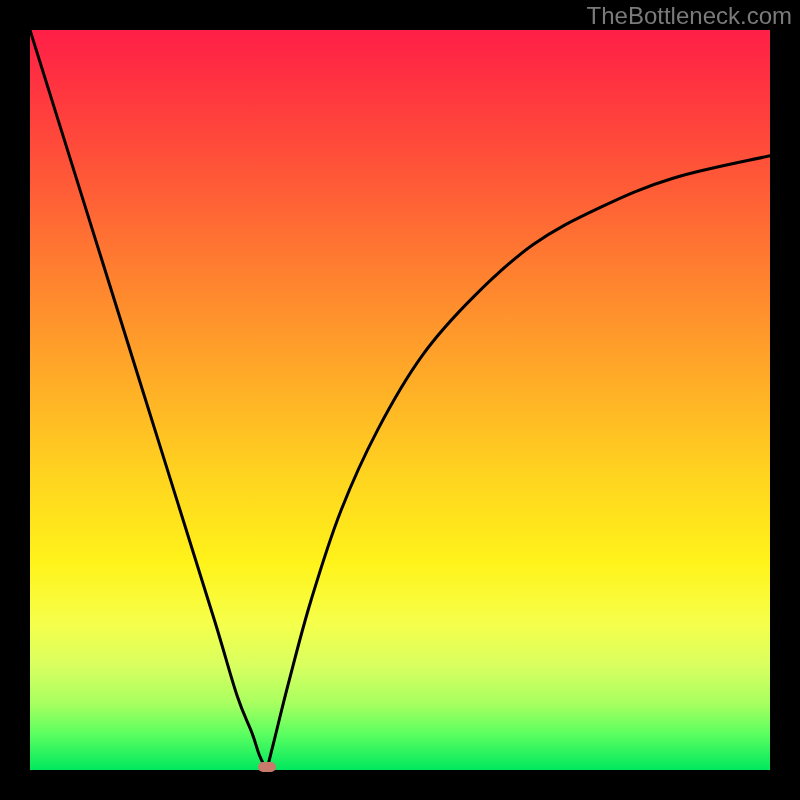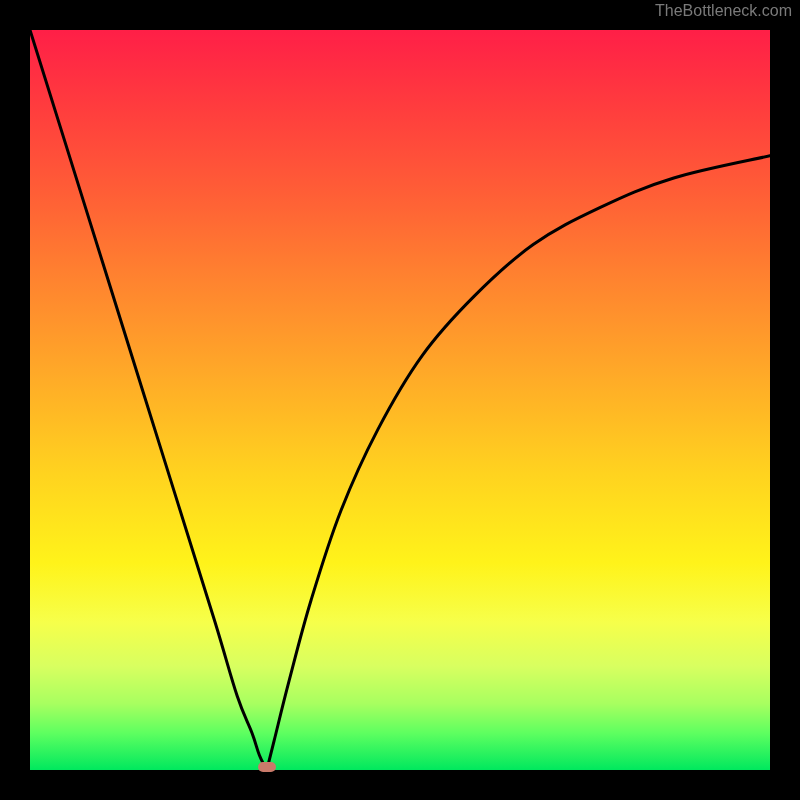--- a/index.html
+++ b/index.html
@@ -15,21 +15,21 @@
     position: relative;
     width: 800px;
     height: 800px;
     background: #000;
   }
   .watermark {
     position: absolute;
     top: 2px;
     right: 8px;
     color: #7a7a7a;
-    font-size: 16px;
+    font-size: 24px;
     font-weight: 500;
     letter-spacing: 0px;
     z-index: 10;
   }
   .plot-area {
     position: absolute;
     left: 30px;
     top: 30px;
     width: 740px;
     height: 740px;

